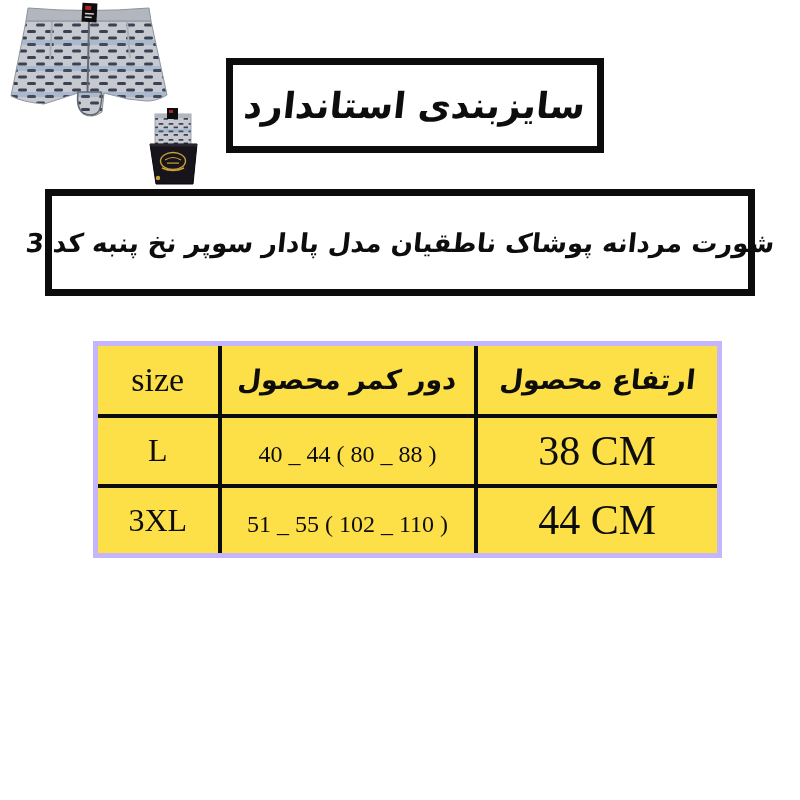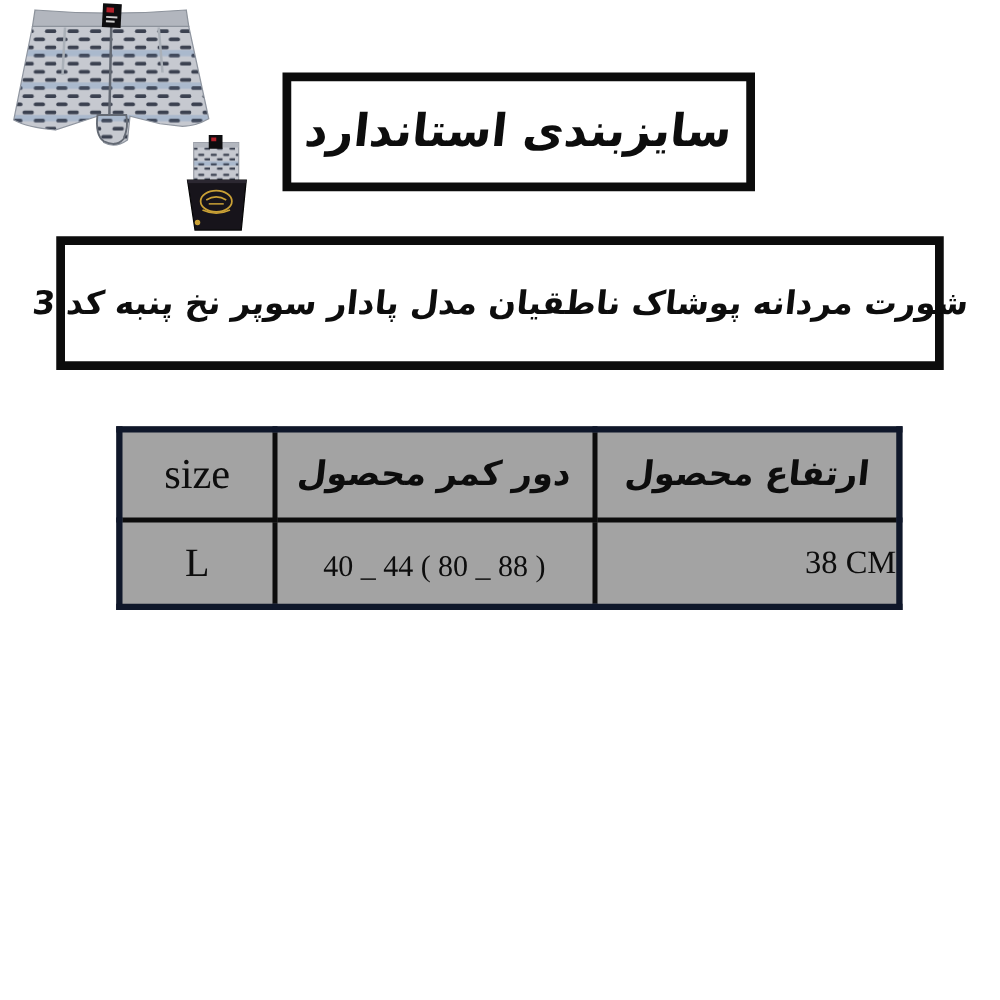--- a/index.html
+++ b/index.html
@@ -28,39 +28,39 @@
   }
   .desc-box .fa-text {
     font-family:"DejaVu Sans", sans-serif; font-size:26px; font-weight:bold;
     direction:rtl; white-space:nowrap; transform:skewX(-6deg);
   }
 
   
   .size-table-wrap { position:absolute; left:93px; top:341px; }
   table.size-table {
     border-collapse:collapse; table-layout:fixed; width:624px;
-    border:5px solid #0f172a; background:#a3a3a3;
+    border:5px solid #c4b5fd; background:#fde047;
   }
   table.size-table td, table.size-table th { border:4px solid #0c0c0c; overflow:hidden; }
   col.c-size  { width:124px; }
   col.c-waist { width:256px; }
   col.c-height{ width:244px; }
   tr.hdr-row  { height:72px; }
   tr.data-row { height:70px; }
 
   .cell-serif   { font-family:"Liberation Serif","DejaVu Serif",serif; }
   th.h-size     { font-family:"Liberation Serif","DejaVu Serif",serif;
                   font-size:34px; font-weight:normal; text-align:center; }
   th.h-fa       { font-family:"DejaVu Sans",sans-serif; font-size:27px; font-weight:bold;
                   text-align:center; direction:rtl; }
   th.h-fa span  { display:inline-block; transform:skewX(-6deg); white-space:nowrap; }
   td.c1 { font-size:32px; text-align:center; }
   td.c2 { font-size:24px; text-align:center; direction:ltr; white-space:nowrap;
           padding-top:8px; }
-  td.c3 { font-size:26px; text-align:right; white-space:nowrap; }
+  td.c3 { font-size:42px; text-align:center; white-space:nowrap; }
 </style>
 </head>
 <body>
 
 <div class="canvas">
 
   <div class="product-photo">
     <svg width="164" height="120" viewBox="0 0 164 120">
       <defs>
         <pattern id="fab1" width="18" height="26" patternUnits="userSpaceOnUse">
@@ -152,17 +152,22 @@
             <span lang="fa">ارتفاع محصول</span>
           </th>
         </tr>
       </thead>
       <tbody>
         <tr class="data-row">
           <td class="cell-serif c1">L</td>
           <td class="cell-serif c2">40 _ 44 ( 80 _ 88 )</td>
           <td class="cell-serif c3">38 CM</td>
         </tr>
+        <tr class="data-row">
+          <td class="cell-serif c1">3XL</td>
+          <td class="cell-serif c2">51 _ 55 ( 102 _ 110 )</td>
+          <td class="cell-serif c3">44 CM</td>
+        </tr>
       </tbody>
     </table>
   </div>
 
 </div>
 
 </body></html>

